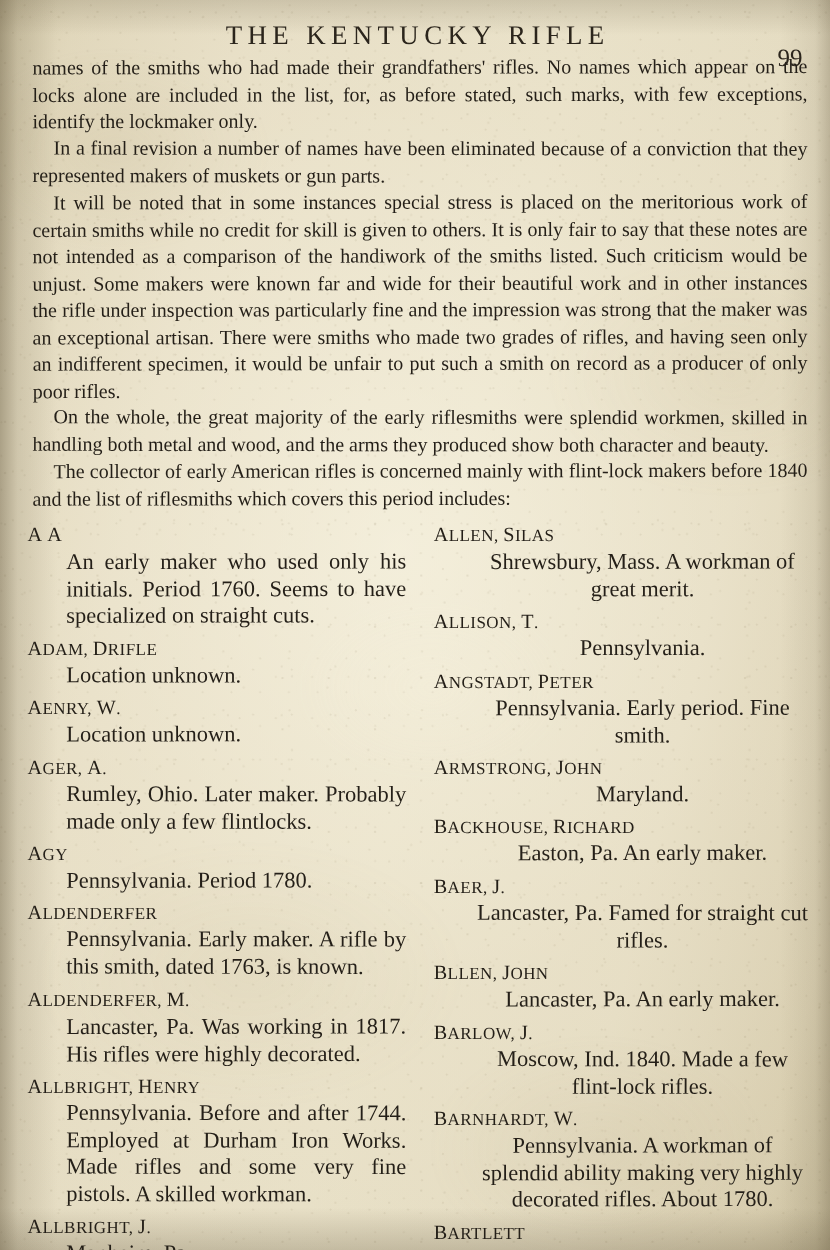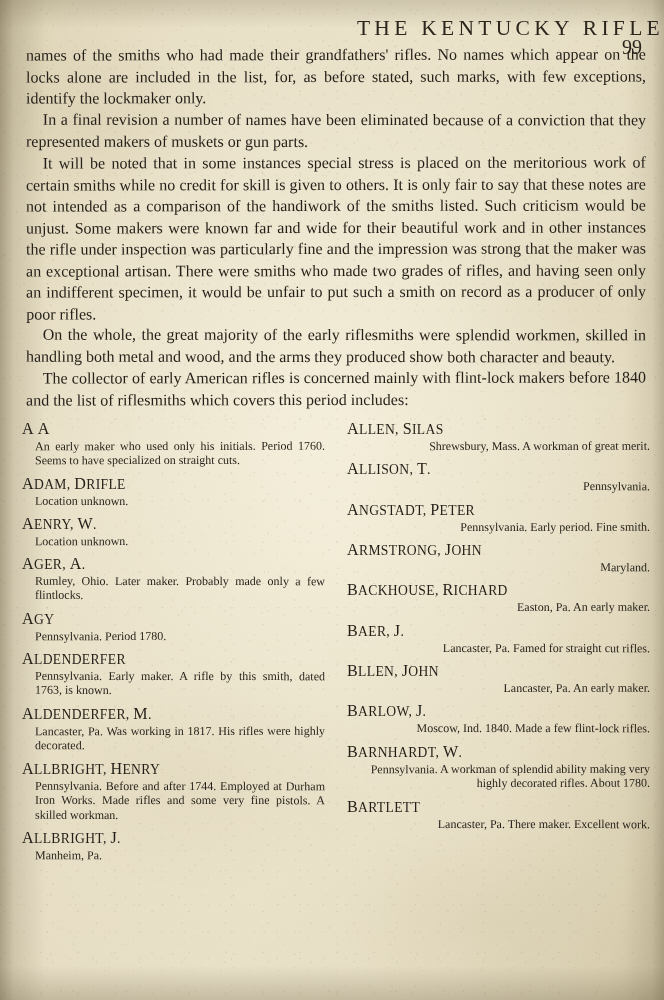--- a/index.html
+++ b/index.html
@@ -84,21 +84,21 @@
   
   .header-row {
     position: relative;
     height: 44px;
   }
   .running-head {
     position: absolute;
     top: 16px;
     left: 0;
     right: 0;
-    text-align: right;
+    text-align: center;
     font-size: 21.5px;
     letter-spacing: 4.3px;
     text-indent: 4.3px;
     color: #2b251c;
     white-space: nowrap;
   }
   .folio {
     position: absolute;
     top: 36px;
     right: 22px;
@@ -144,28 +144,28 @@
     line-height: 1.18;
     font-variant: small-caps;
     letter-spacing: 0.35px;
     color: #241f18;
     white-space: nowrap;
   }
   
   .entry-name .cap { font-size: 16.1px; }
 
   .entry-desc {
-    font-size: 12px;
+    font-size: 18px;
     line-height: 1.2;
     text-align: justify;
     text-justify: inter-word;
-    margin-left: 13px;
-    color: #241f18;
-  }
-  .col-right .entry-desc { text-align: right; }
+    margin-left: 31px;
+    color: #241f18;
+  }
+  .col-right .entry-desc { text-align: center; }
 
   
   .skewA { transform: rotate(-0.10deg); }
   .skewB { transform: rotate(0.07deg); }
 </style>
 </head>
 <body>
 
 <div class="page">
   <div class="mottle"></div>

